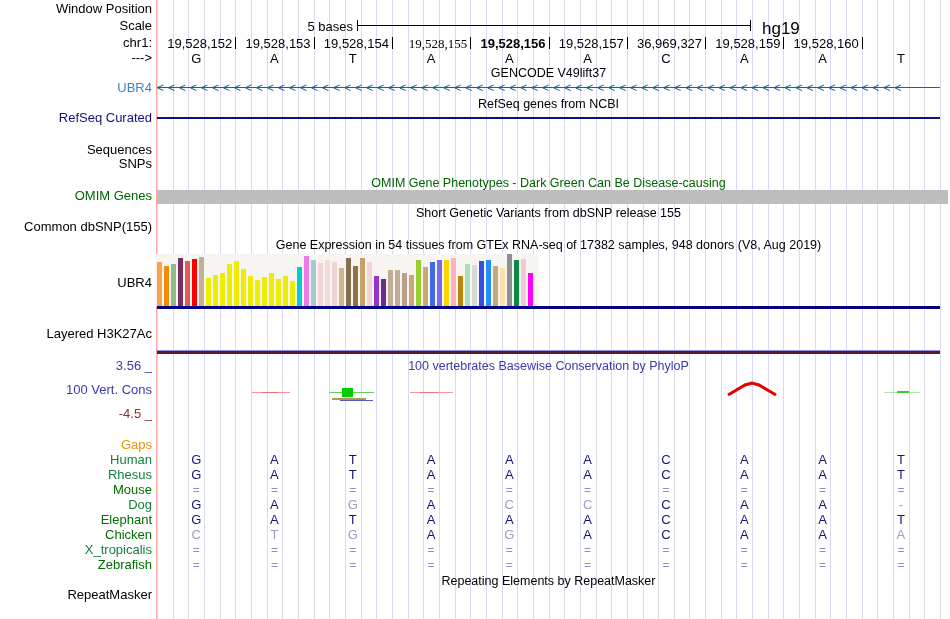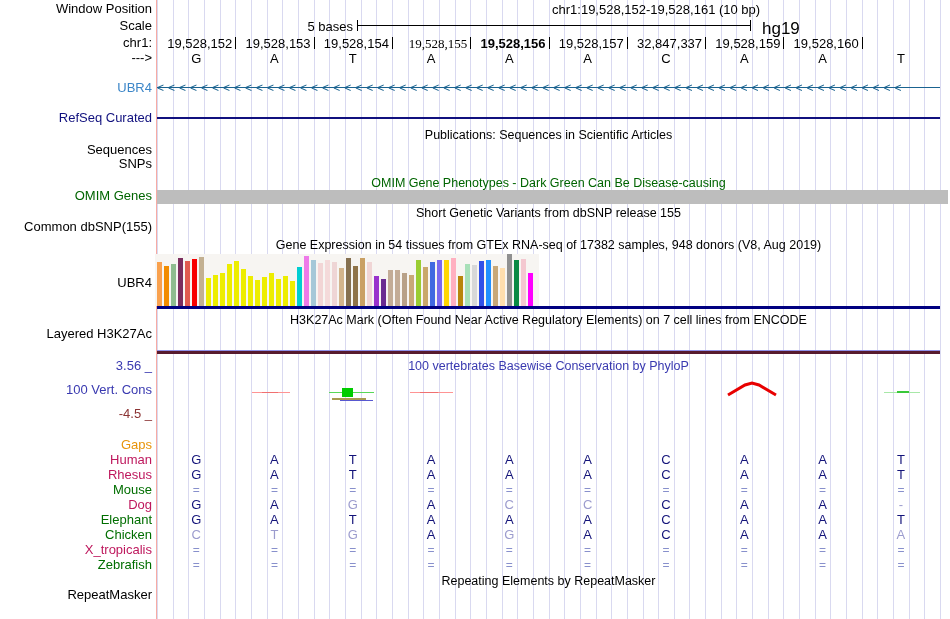--- a/index.html
+++ b/index.html
@@ -17,21 +17,21 @@
   .baseletter{position:absolute;transform:translateX(-50%);font-size:13px;color:#000;}
   .aligncell{position:absolute;transform:translateX(-50%);font-size:13px;line-height:14px;}
   .cell-d{color:#14147A;}
   .cell-l{color:#9C9CCE;}
   .cell-e{color:#8890CC;font-size:12px;}
   .gtexbar{position:absolute;width:5px;}
   .blue-t{color:#3939B0;}
   .navy-t{color:#10107E;}
   .green-t{color:#006400;}
   .spgreen{color:#006E00;}
-  .spnavy{color:#be185d;}
+  .spnavy{color:#15803d;}
   .darkred-t{color:#8B3333;}
   .orange-t{color:#E8940A;}
   .gencode-blue{color:#3C86C8;}
   #gencode-arrows{position:absolute;left:157px;top:81px;width:783px;height:14px;line-height:14px;
     font-size:12px;letter-spacing:4px;color:#1A6390;overflow:hidden;white-space:nowrap;}
 </style>
 </head>
 <body>
 
 <div id="browser">
@@ -85,21 +85,20 @@
       <div class="gridline" style="left: 846px;"></div>
       <div class="gridline" style="left: 861.7px;"></div>
       <div class="gridline" style="left: 877.4px;"></div>
       <div class="gridline" style="left: 893px;"></div>
       <div class="gridline" style="left: 908.7px;"></div>
       <div class="gridline" style="left: 924.3px;"></div>
       <div class="gridline" style="left: 940px;"></div>
     </div>
 
   <div class="lbl" style="top:2px">Window Position</div>
-  <div class="abs" style="left:552px;top:2px;font-size:13px">chr1:19,528,152-19,528,161 (10 bp)</div>
 
   <div class="lbl" style="top:19px">Scale</div>
   <div class="abs" style="left:280px;top:19px;width:73px;text-align:right;font-size:13px">5 bases</div>
   <div class="abs" style="left:357px;top:25px;width:394px;height:1px;background:#000"></div>
   <div class="abs" style="left:357px;top:20px;width:1px;height:11px;background:#000"></div>
   <div class="abs" style="left:750px;top:20px;width:1px;height:11px;background:#000"></div>
   <div class="abs" style="left:762px;top:19px;font-size:17px">hg19</div>
 
   <div class="lbl" style="top:36px">chr1:</div>
   <div id="coord-layer">
@@ -109,49 +108,50 @@
       <div class="coordnum" style="left: 242.6px; top: 36px;">19,528,153</div>
       <div class="tickmark" style="left: 391.9px; top: 37px;"></div>
       <div class="coordnum" style="left: 320.9px; top: 36px;">19,528,154</div>
       <div class="tickmark" style="left: 470.2px; top: 37px;"></div>
       <div class="coordnum" style="left: 399.2px; top: 36px; font-family: Liberation Serif, serif;">19,528,155</div>
       <div class="tickmark" style="left: 548.5px; top: 37px;"></div>
       <div class="coordnum" style="left: 477.5px; top: 36px; font-weight: bold;">19,528,156</div>
       <div class="tickmark" style="left: 626.8px; top: 37px;"></div>
       <div class="coordnum" style="left: 555.8px; top: 36px;">19,528,157</div>
       <div class="tickmark" style="left: 705.1px; top: 37px;"></div>
-      <div class="coordnum" style="left: 634.1px; top: 36px;">32,847,337</div>
+      <div class="coordnum" style="left: 634.1px; top: 36px;">36,969,327</div>
       <div class="tickmark" style="left: 783.4px; top: 37px;"></div>
       <div class="coordnum" style="left: 712.4px; top: 36px;">19,528,159</div>
       <div class="tickmark" style="left: 861.7px; top: 37px;"></div>
       <div class="coordnum" style="left: 790.7px; top: 36px;">19,528,160</div>
     </div>
 
   <div class="lbl" style="top:51px">---&gt;</div>
   <div id="seq-layer">
       <div class="baseletter" style="left: 196.2px; top: 51px;">G</div>
       <div class="baseletter" style="left: 274.4px; top: 51px;">A</div>
       <div class="baseletter" style="left: 352.8px; top: 51px;">T</div>
       <div class="baseletter" style="left: 431.1px; top: 51px;">A</div>
       <div class="baseletter" style="left: 509.3px; top: 51px;">A</div>
       <div class="baseletter" style="left: 587.6px; top: 51px;">A</div>
       <div class="baseletter" style="left: 666px; top: 51px;">C</div>
       <div class="baseletter" style="left: 744.3px; top: 51px;">A</div>
       <div class="baseletter" style="left: 822.5px; top: 51px;">A</div>
       <div class="baseletter" style="left: 900.9px; top: 51px;">T</div>
     </div>
 
+  <div class="ctitle" style="top:66px">GENCODE V49lift37</div>
   <div class="lbl gencode-blue" style="top:81px">UBR4</div>
   <div class="abs" style="left:157px;top:87px;width:783px;height:1px;background:#1A6390"></div>
   <div id="gencode-arrows">&lt;&lt;&lt;&lt;&lt;&lt;&lt;&lt;&lt;&lt;&lt;&lt;&lt;&lt;&lt;&lt;&lt;&lt;&lt;&lt;&lt;&lt;&lt;&lt;&lt;&lt;&lt;&lt;&lt;&lt;&lt;&lt;&lt;&lt;&lt;&lt;&lt;&lt;&lt;&lt;&lt;&lt;&lt;&lt;&lt;&lt;&lt;&lt;&lt;&lt;&lt;&lt;&lt;&lt;&lt;&lt;&lt;&lt;&lt;&lt;&lt;&lt;&lt;&lt;&lt;&lt;&lt;&lt;</div>
 
+  <div class="ctitle" style="top:97px">RefSeq genes from NCBI</div>
   <div class="lbl navy-t" style="top:111px">RefSeq Curated</div>
   <div class="abs" style="left:157px;top:117px;width:783px;height:2px;background:#10107E"></div>
 
-  <div class="ctitle" style="top:128px">Publications: Sequences in Scientific Articles</div>
   <div class="lbl" style="top:143px">Sequences</div>
   <div class="lbl" style="top:157px">SNPs</div>
 
   <div class="ctitle green-t" style="top:176px">OMIM Gene Phenotypes - Dark Green Can Be Disease-causing</div>
   <div class="lbl green-t" style="top:189px">OMIM Genes</div>
   <div class="abs" style="left:157px;top:190px;width:791px;height:14px;background:#BDBDBD"></div>
 
   <div class="ctitle" style="top:206px">Short Genetic Variants from dbSNP release 155</div>
   <div class="lbl" style="top:220px">Common dbSNP(155)</div>
 
@@ -209,21 +209,20 @@
       <div class="gtexbar" style="left: 486px; top: 260px; height: 46px; background: rgb(32, 144, 255);"></div>
       <div class="gtexbar" style="left: 493px; top: 266px; height: 40px; background: rgb(200, 168, 120);"></div>
       <div class="gtexbar" style="left: 500px; top: 268px; height: 38px; background: rgb(255, 222, 173);"></div>
       <div class="gtexbar" style="left: 507px; top: 254px; height: 52px; background: rgb(144, 144, 144);"></div>
       <div class="gtexbar" style="left: 514px; top: 260px; height: 46px; background: rgb(10, 138, 68);"></div>
       <div class="gtexbar" style="left: 521px; top: 259px; height: 47px; background: rgb(244, 200, 208);"></div>
       <div class="gtexbar" style="left: 528px; top: 273px; height: 33px; background: rgb(255, 0, 255);"></div>
     </div>
   <div class="abs" style="left:157px;top:306px;width:783px;height:3px;background:#000080"></div>
 
-  <div class="ctitle" style="top:313px">H3K27Ac Mark (Often Found Near Active Regulatory Elements) on 7 cell lines from ENCODE</div>
   <div class="lbl" style="top:327px">Layered H3K27Ac</div>
   <div class="abs" style="left:157px;top:350px;width:783px;height:1px;background:#9090E8"></div>
   <div class="abs" style="left:157px;top:351px;width:783px;height:2.5px;background:#571A2E"></div>
 
   <div class="lbl blue-t" style="top:359px">3.56 _</div>
   <div class="ctitle blue-t" style="top:359px">100 vertebrates Basewise Conservation by PhyloP</div>
   <div class="lbl blue-t" style="top:383px">100 Vert. Cons</div>
   <div class="lbl darkred-t" style="top:407px">-4.5 _</div>
   <div id="phylop-marks">
       <div class="abs" style="left: 252px; top: 392px; width: 38px; height: 1px; background: rgb(255, 148, 148);"></div>

